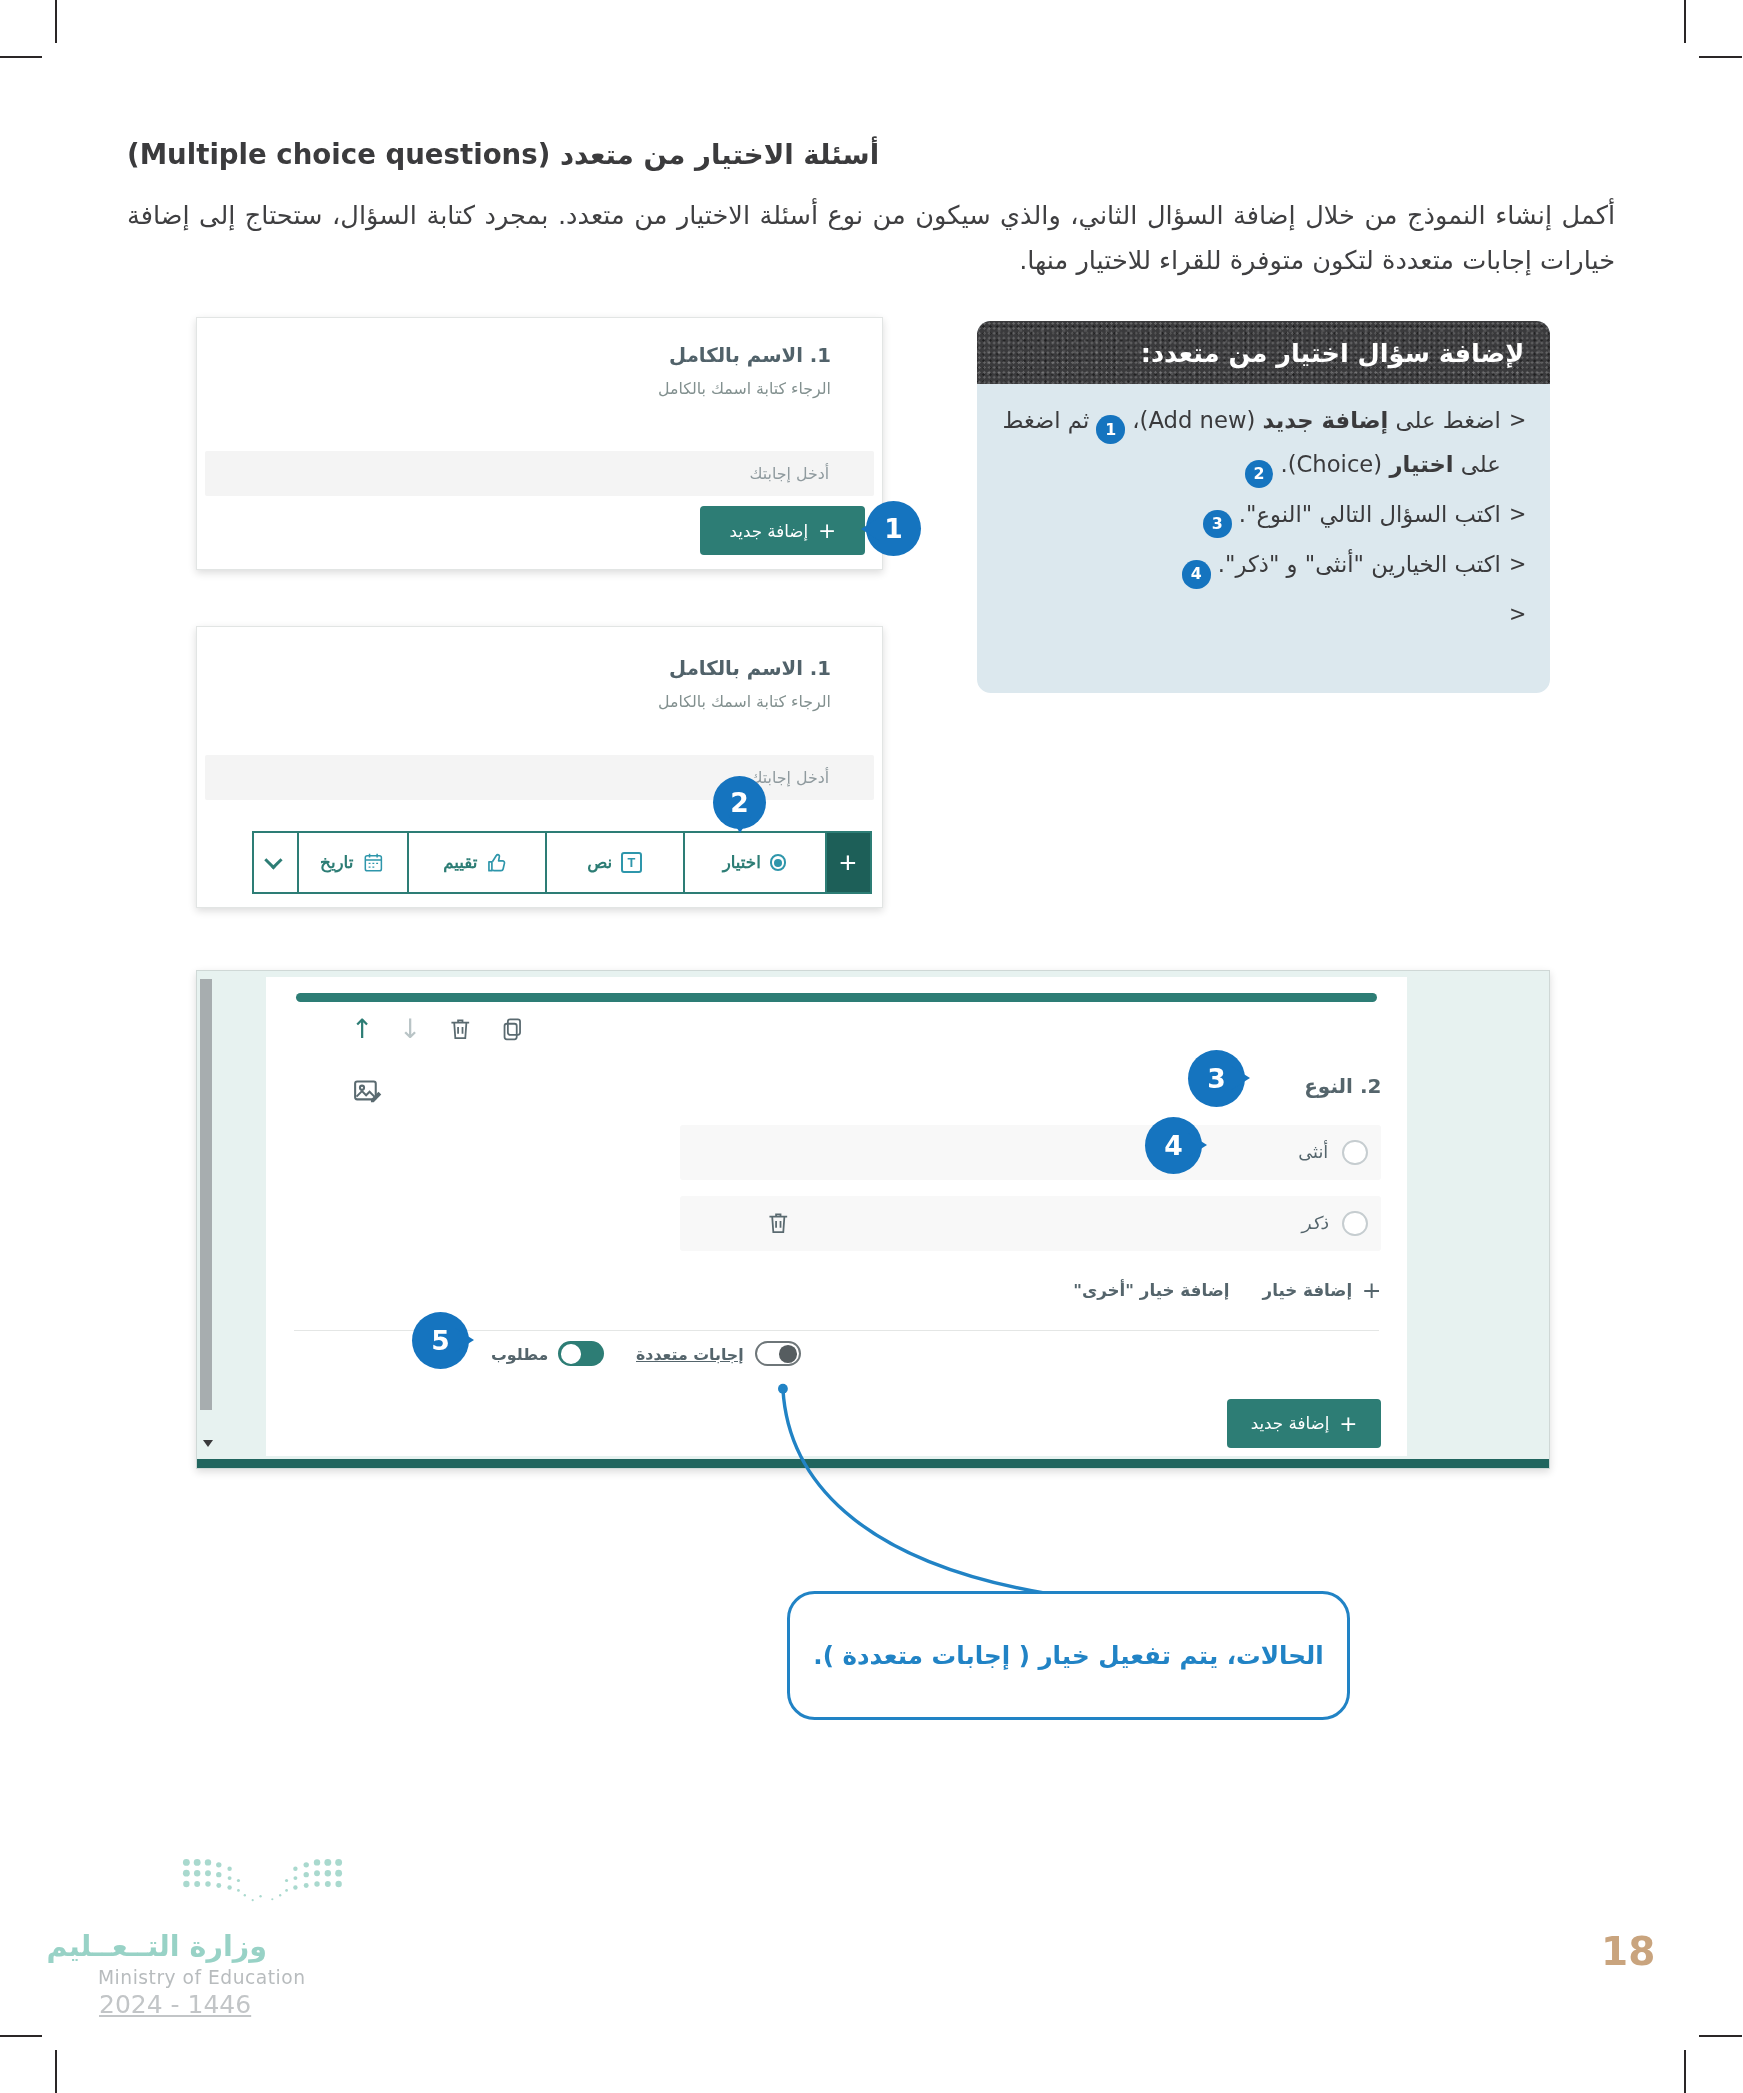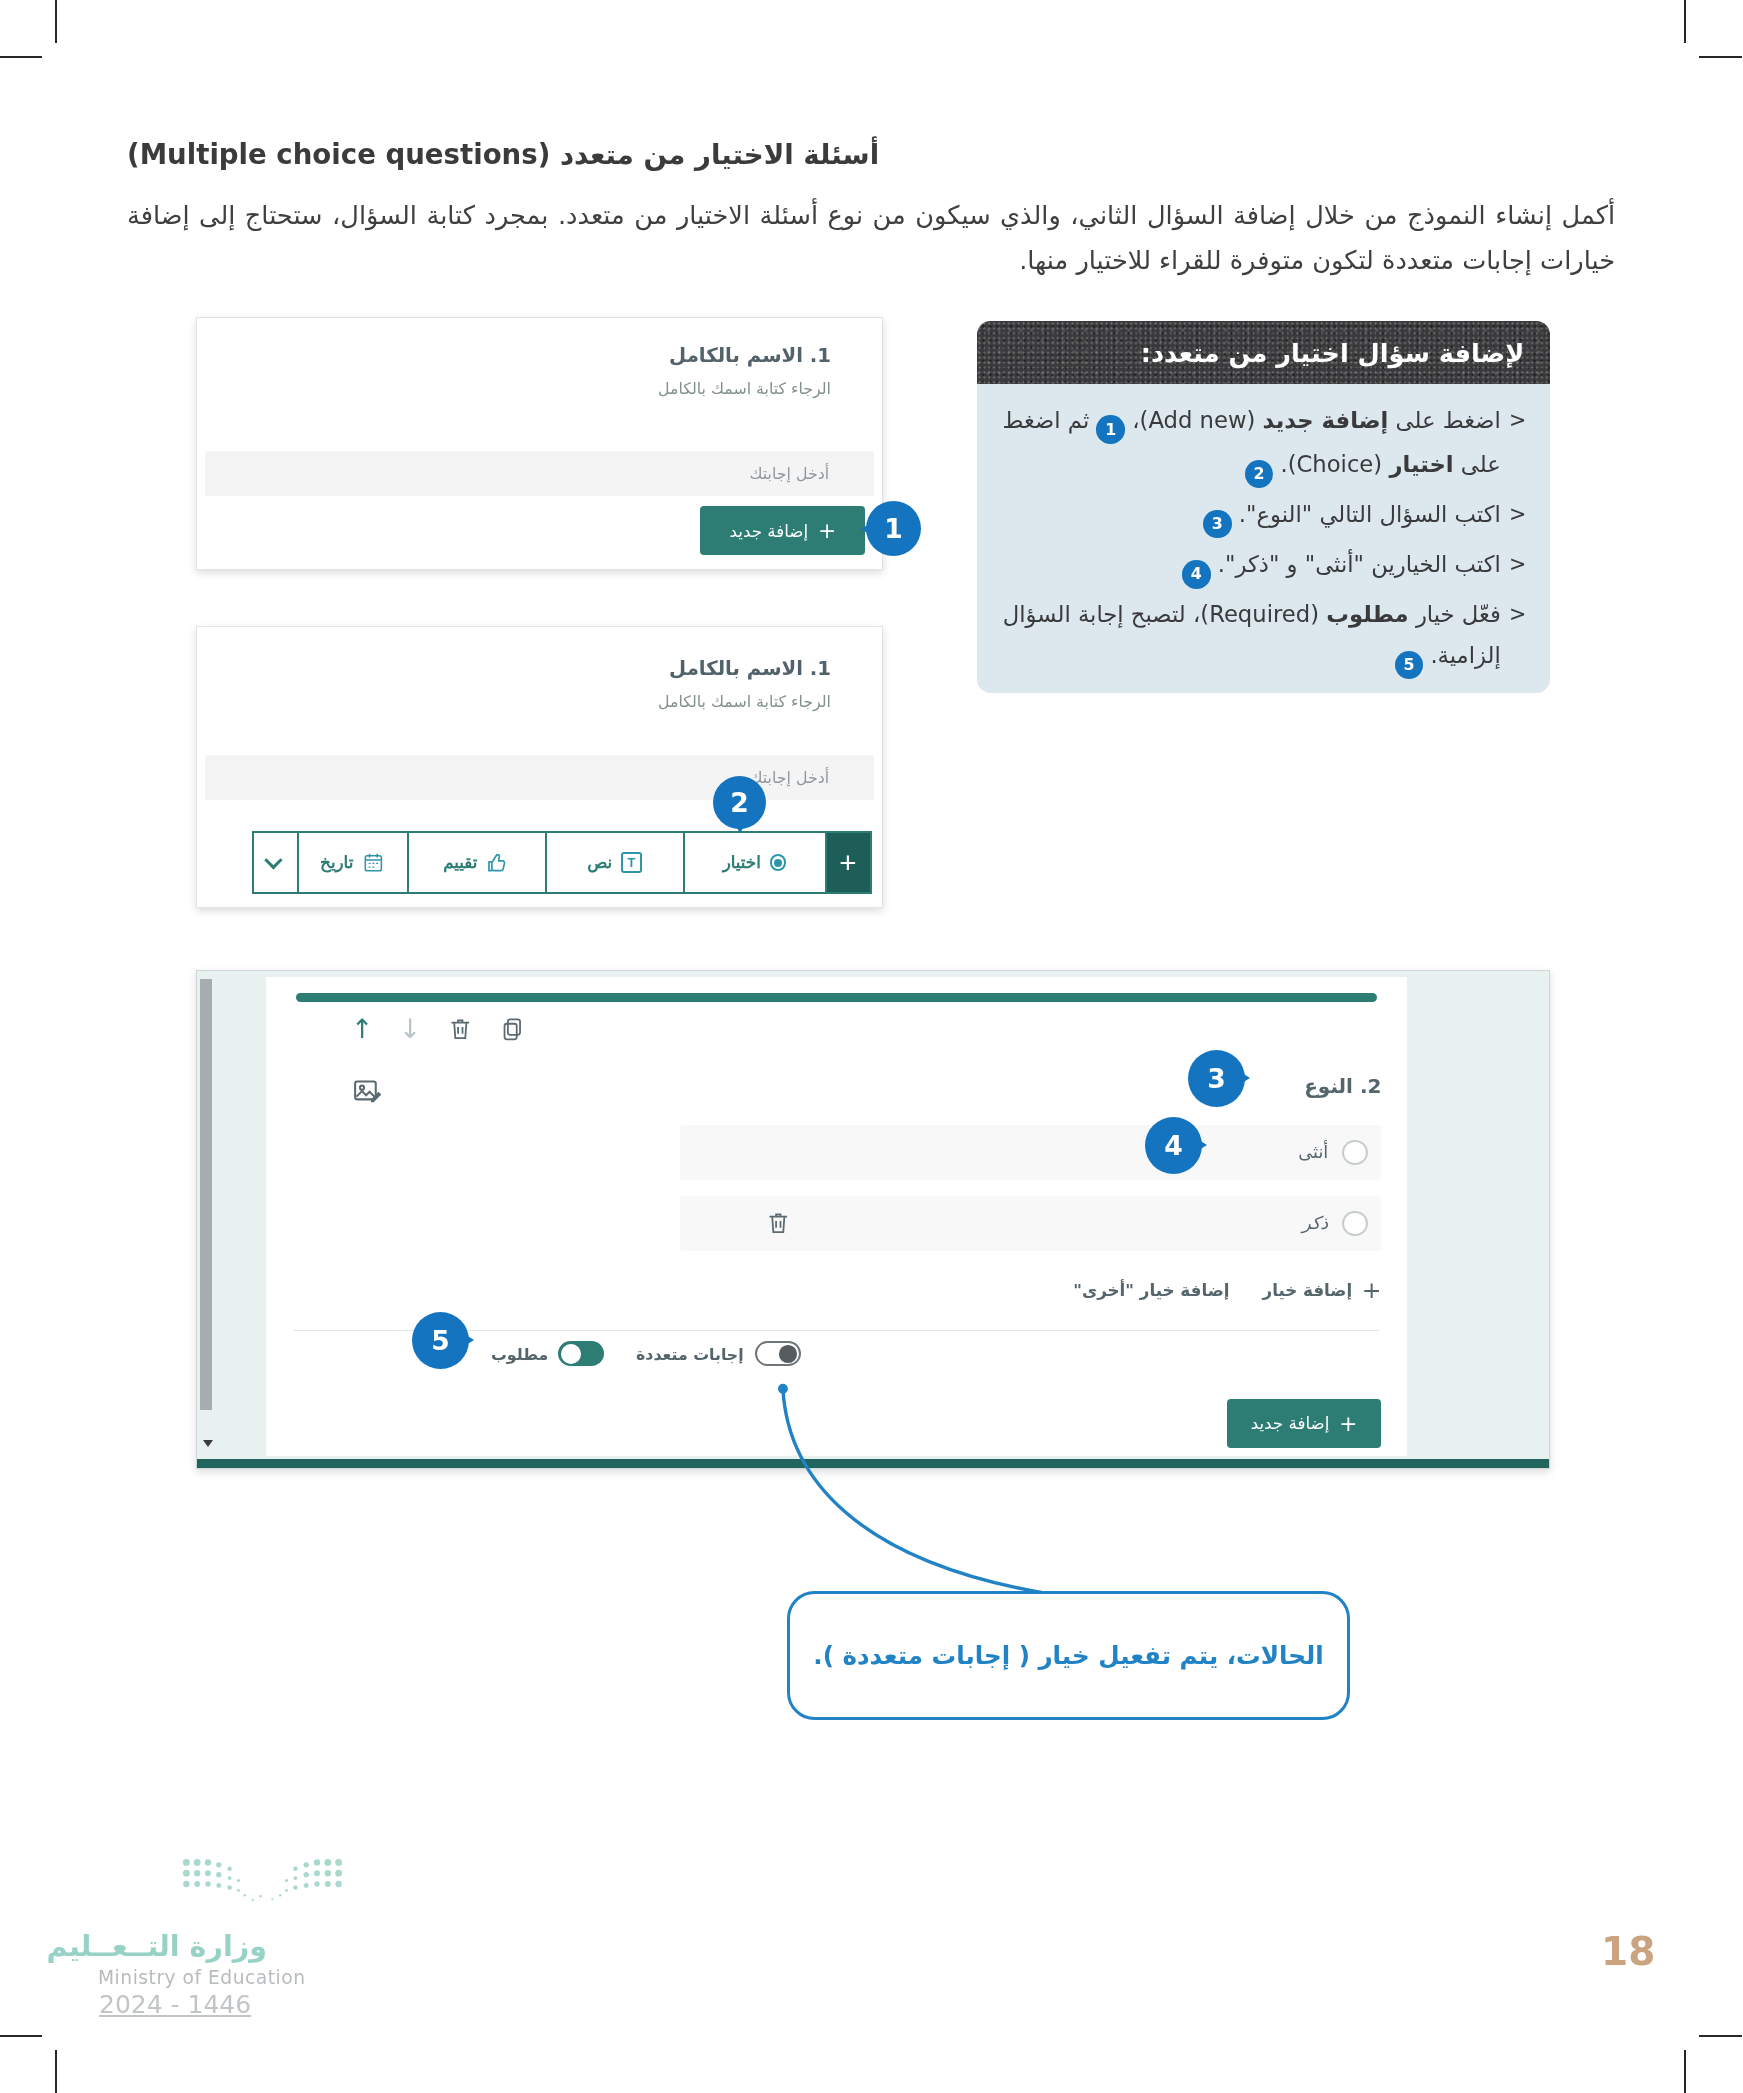--- a/index.html
+++ b/index.html
@@ -154,21 +154,21 @@
   <div class="doc-intro">أكمل إنشاء النموذج من خلال إضافة السؤال الثاني، والذي سيكون من نوع أسئلة الاختيار من متعدد. بمجرد كتابة السؤال، ستحتاج إلى إضافة خيارات إجابات متعددة لتكون متوفرة للقراء للاختيار منها.</div>
 
   <div class="instr-box">
     <div class="instr-head">
       <span class="instr-title">لإضافة سؤال اختيار من متعدد:</span>
     </div>
     <div class="instr-steps">
         <div class="step"><span class="bullet">&gt;</span><span>اضغط على <b>إضافة جديد</b> (Add new)، <span class="num-badge">1</span> ثم اضغط على <b>اختيار</b> (Choice). <span class="num-badge">2</span></span></div>
         <div class="step"><span class="bullet">&gt;</span><span>اكتب السؤال التالي "النوع". <span class="num-badge">3</span></span></div>
         <div class="step"><span class="bullet">&gt;</span><span>اكتب الخيارين "أنثى" و "ذكر". <span class="num-badge">4</span></span></div>
-        <div class="step"><span class="bullet">&gt;</span><span>فعّل خيار <b>مطلوب</b> (Required)، لتصبح إجابة السؤال إلزامية. <span class="num-badge">5</span></span></div>
+        <div class="step"><span class="bullet">&gt;</span></div>
       </div>
   </div>
 
   <div class="shot card1">
     <div class="q-title" style="top:25.6px;">1. الاسم بالكامل</div>
     <div class="q-sub" style="top:61px;">الرجاء كتابة اسمك بالكامل</div>
     <div class="answer-bar" style="top:133px;">
       <span>أدخل إجابتك</span>
     </div>
     <button class="teal-btn" style="right:16.7px; bottom:13.8px; width:165px; height:49px;">
@@ -265,21 +265,21 @@
         <span class="plus">+</span>
         <span>إضافة خيار</span>
         <span>إضافة خيار "أخرى"</span>
       </div>
 
       <div class="ed-divider"></div>
 
       <div class="toggle off" style="left:489px; top:364px;">
           <span class="knob"></span>
         </div>
-      <div class="tg-label" style="left:370px; top:368px;">إجابات متعددة</div>
+      <div class="tg-label" style="left:370px; top:368px;text-decoration:underline;">إجابات متعددة</div>
       <div class="toggle on" style="left:292px; top:364px;">
           <span class="knob"></span>
         </div>
       <div class="tg-label" style="left:225px; top:368px;">مطلوب</div>
 
       <button class="teal-btn" style="left:961px; top:422px; width:154px; height:49px; position:absolute;">
         <span class="plus">+</span>
         <span>إضافة جديد</span>
       </button>
 

